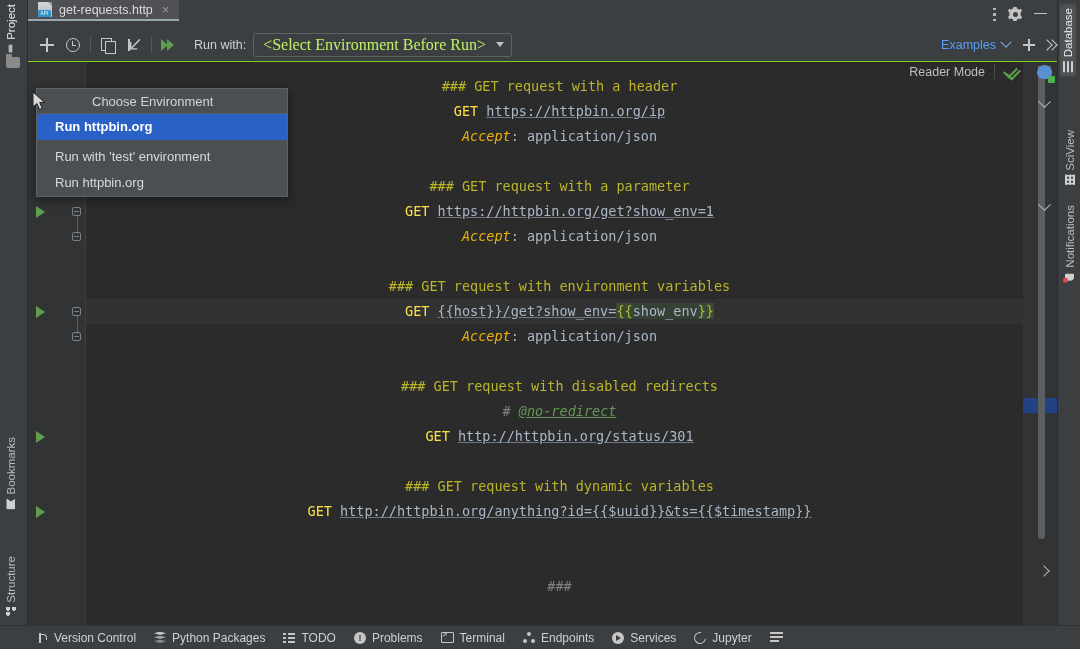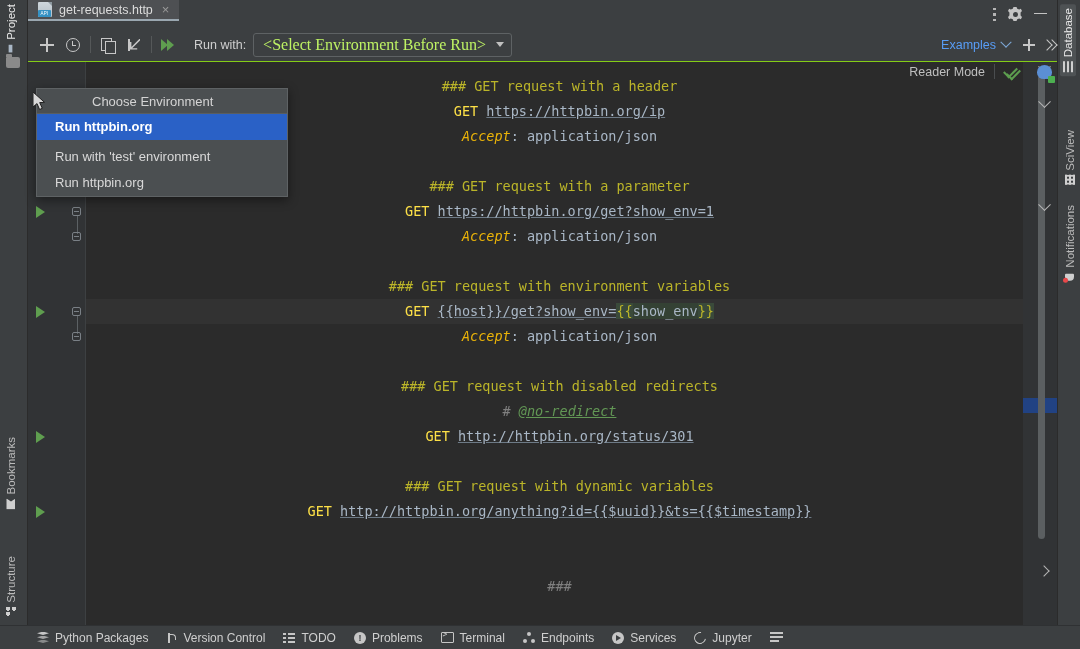--- a/index.html
+++ b/index.html
@@ -702,32 +702,32 @@
     <div class="popup-item">Run httpbin.org</div>
   </div>
 
   <svg class="cursor" viewBox="0 0 13 19">
     <polygon points="0,0 0,15 4,11.6 6.6,17.5 9.3,16.3 6.7,10.6 11.5,10.3" fill="#d8d8d8" stroke="#202020" stroke-width="1"></polygon>
   </svg>
 
   <div class="statusbar">
     <div style="width:28px"></div>
     <div class="sb-item">
+      <span class="sb-icon ic-branch"></span>
+      <span>Version Control</span>
+    </div>
+    <div class="sb-item">
       <span class="sb-icon ic-stack">
           <i></i>
           <i></i>
           <i></i>
         </span>
       <span>Python Packages</span>
     </div>
     <div class="sb-item">
-      <span class="sb-icon ic-branch"></span>
-      <span>Version Control</span>
-    </div>
-    <div class="sb-item">
       <span class="sb-icon ic-todo"></span>
       <span>TODO</span>
     </div>
     <div class="sb-item">
       <span class="sb-icon ic-problem"></span>
       <span>Problems</span>
     </div>
     <div class="sb-item">
       <span class="sb-icon ic-term"></span>
       <span>Terminal</span>

